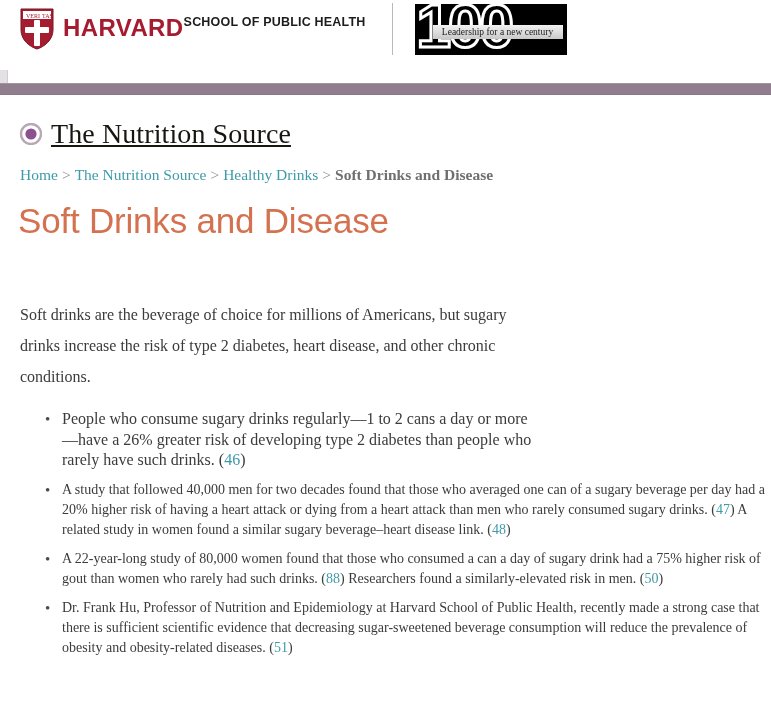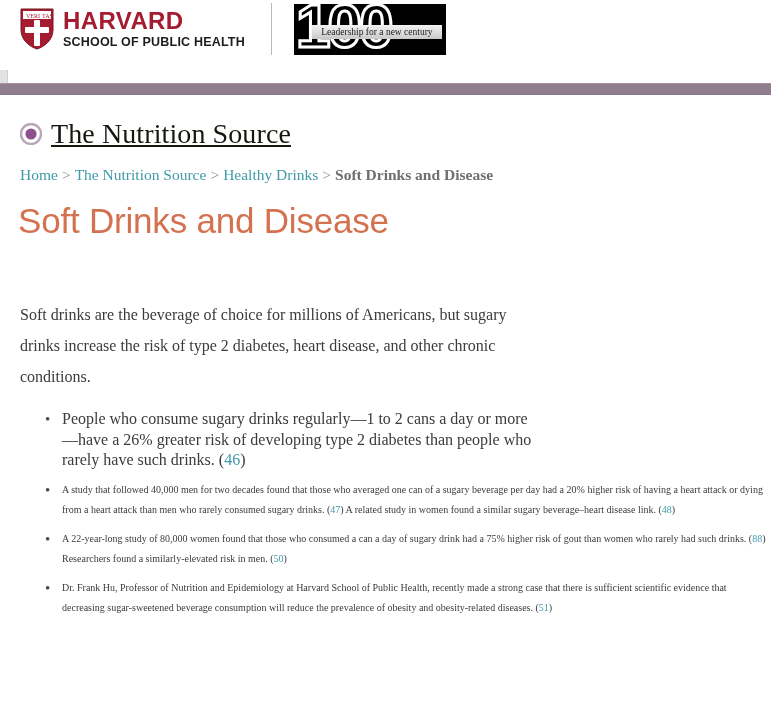--- a/index.html
+++ b/index.html
@@ -36,21 +36,20 @@
     position: relative;
     width: 34px;
     height: 42px;
     flex: 0 0 auto;
     margin-right: 9px;
   }
   .shield svg { display: block; }
 
   .harvard-wordmark {
     display: flex;
-    flex-direction: column;
     justify-content: center;
     line-height: 1;
   }
   .harvard-name {
     font-family: "Liberation Sans", sans-serif;
     font-weight: bold;
     font-size: 24px;
     letter-spacing: 0.4px;
     color: #a51c30;
     margin-bottom: 3px;
@@ -210,21 +209,21 @@
     top: 0;
     color: #4a4a4a;
     font-size: 15px;
   }
   li.size-lg {
     font-size: 16px;
     line-height: 20.5px;
     max-width: 470px;
   }
   li.size-sm {
-    font-size: 10px;
+    font-size: 14px;
     line-height: 20px;
     max-width: 712px;
   }
   .cite {
     color: #3f9aaa;
   }
   .paren { color: #3b3b3b; }
 </style>
 </head>
 <body>

